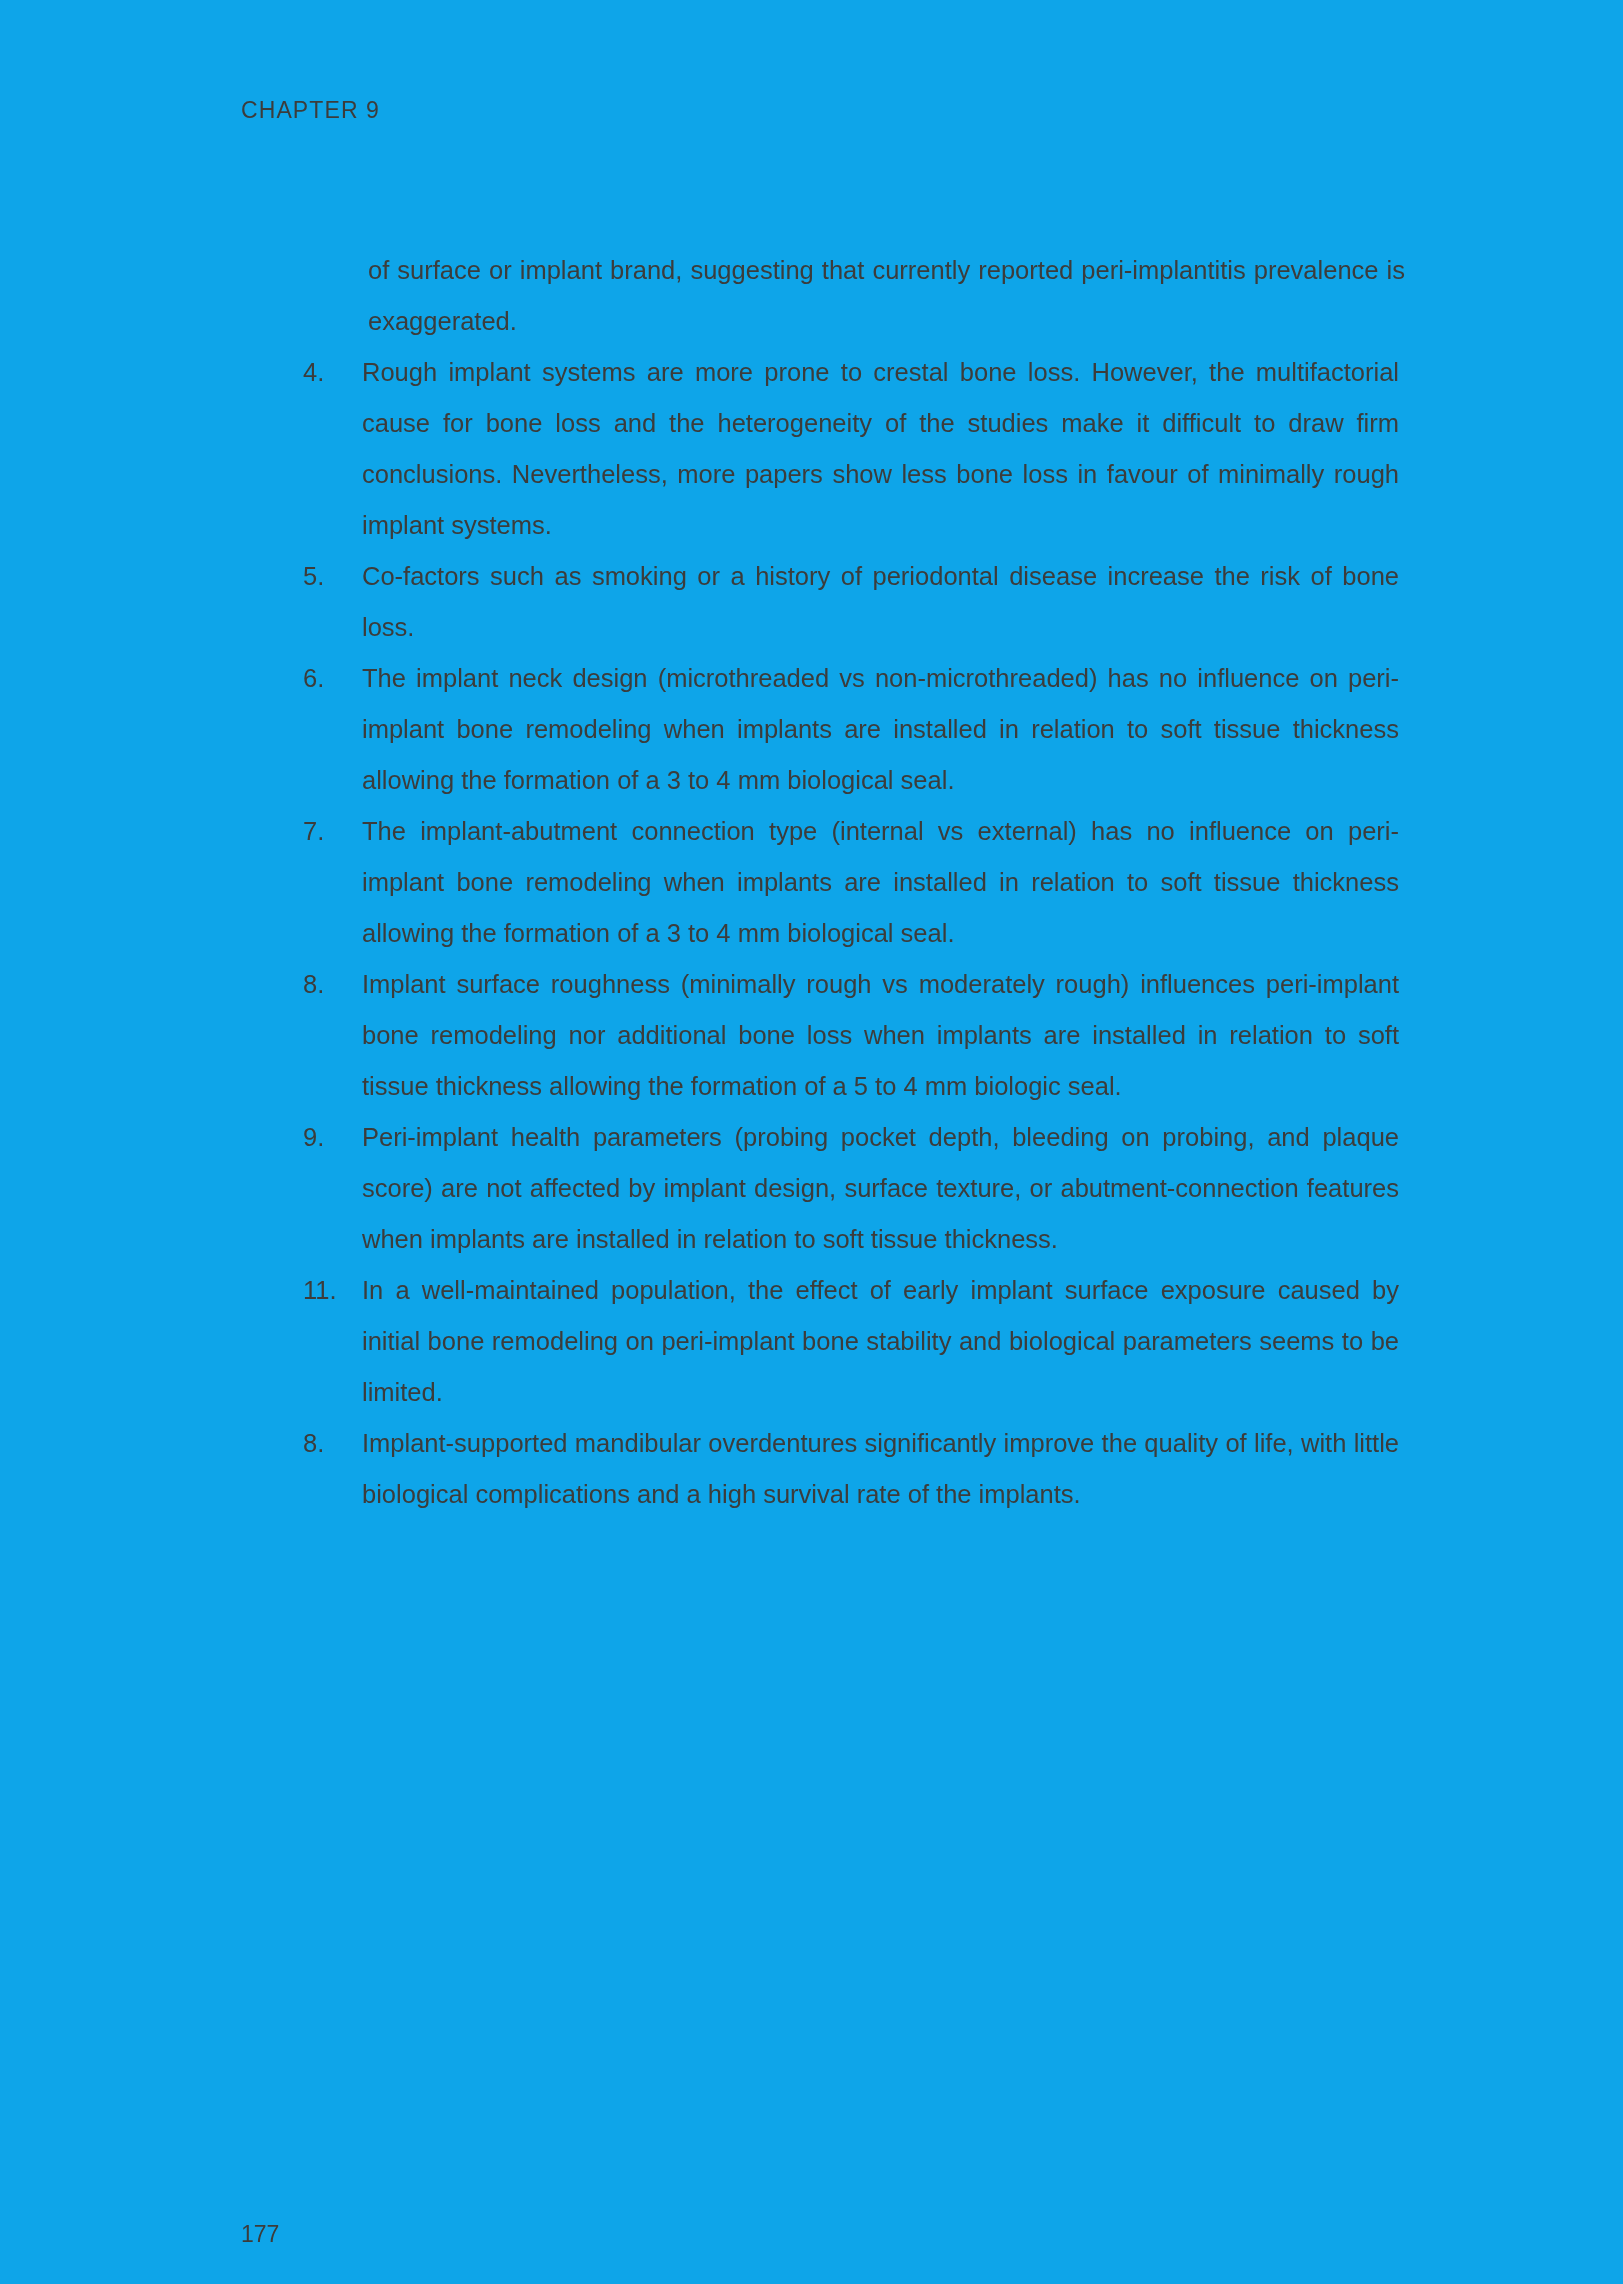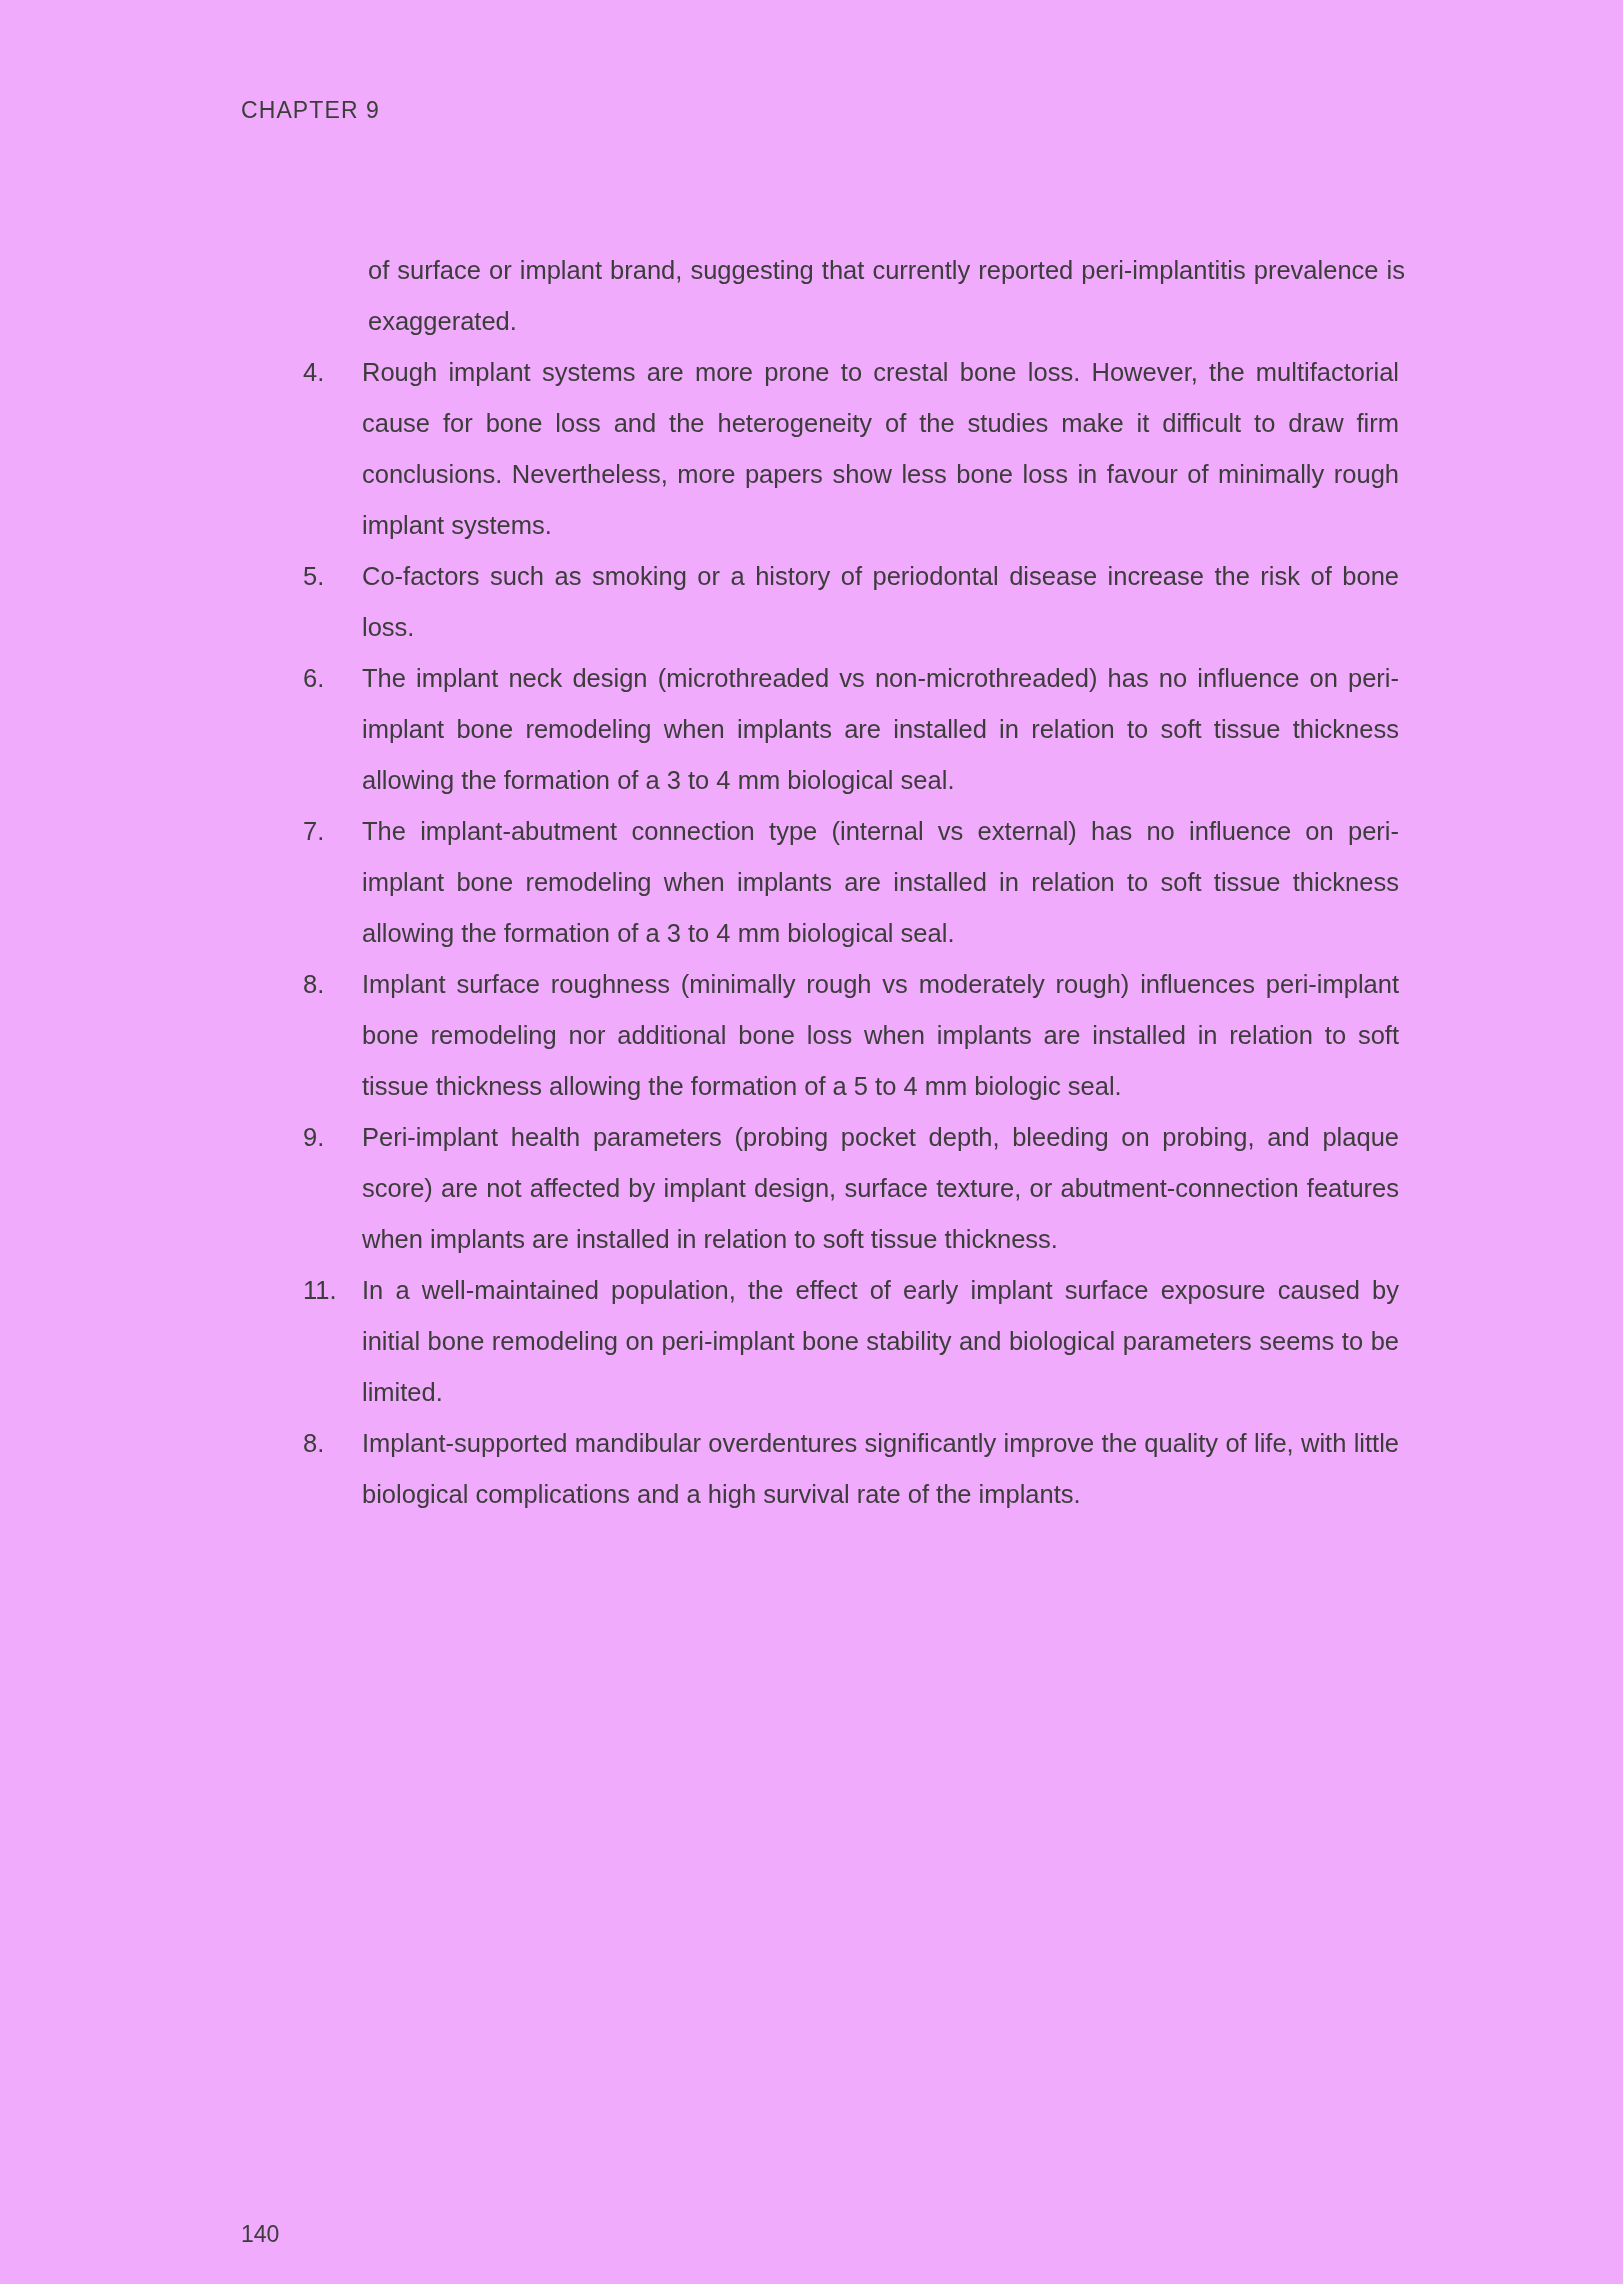--- a/index.html
+++ b/index.html
@@ -10,21 +10,21 @@
     width: 1623px;
     height: 2284px;
     position: relative;
     font-family: "Liberation Sans", sans-serif;
     color: #3c3c3b;
     -webkit-font-smoothing: antialiased;
   }
   .page {
     position: absolute;
     inset: 0;
-    background: #f0abfc;
+    background: #0ea5e9;
   }
   .chapter-header {
     position: absolute;
     left: 241px;
     top: 97px;
     font-size: 23px;
     letter-spacing: 1.1px;
     color: #3c3c3b;
   }
   .content {
@@ -110,16 +110,16 @@
       <span class="itext">In a well-maintained population, the effect of early implant surface exposure caused by initial bone remodeling on peri-implant bone stability and biological parameters seems to be limited.</span>
     </div>
 
     <div class="list-item">
       <span class="num">8.</span>
       <span class="itext">Implant-supported mandibular overdentures significantly improve the quality of life, with little biological complications and a high survival rate of the implants.</span>
     </div>
 
   </div>
 
-  <div class="page-number">140</div>
+  <div class="page-number">177</div>
 
 </div>
 
 
 </body></html>

